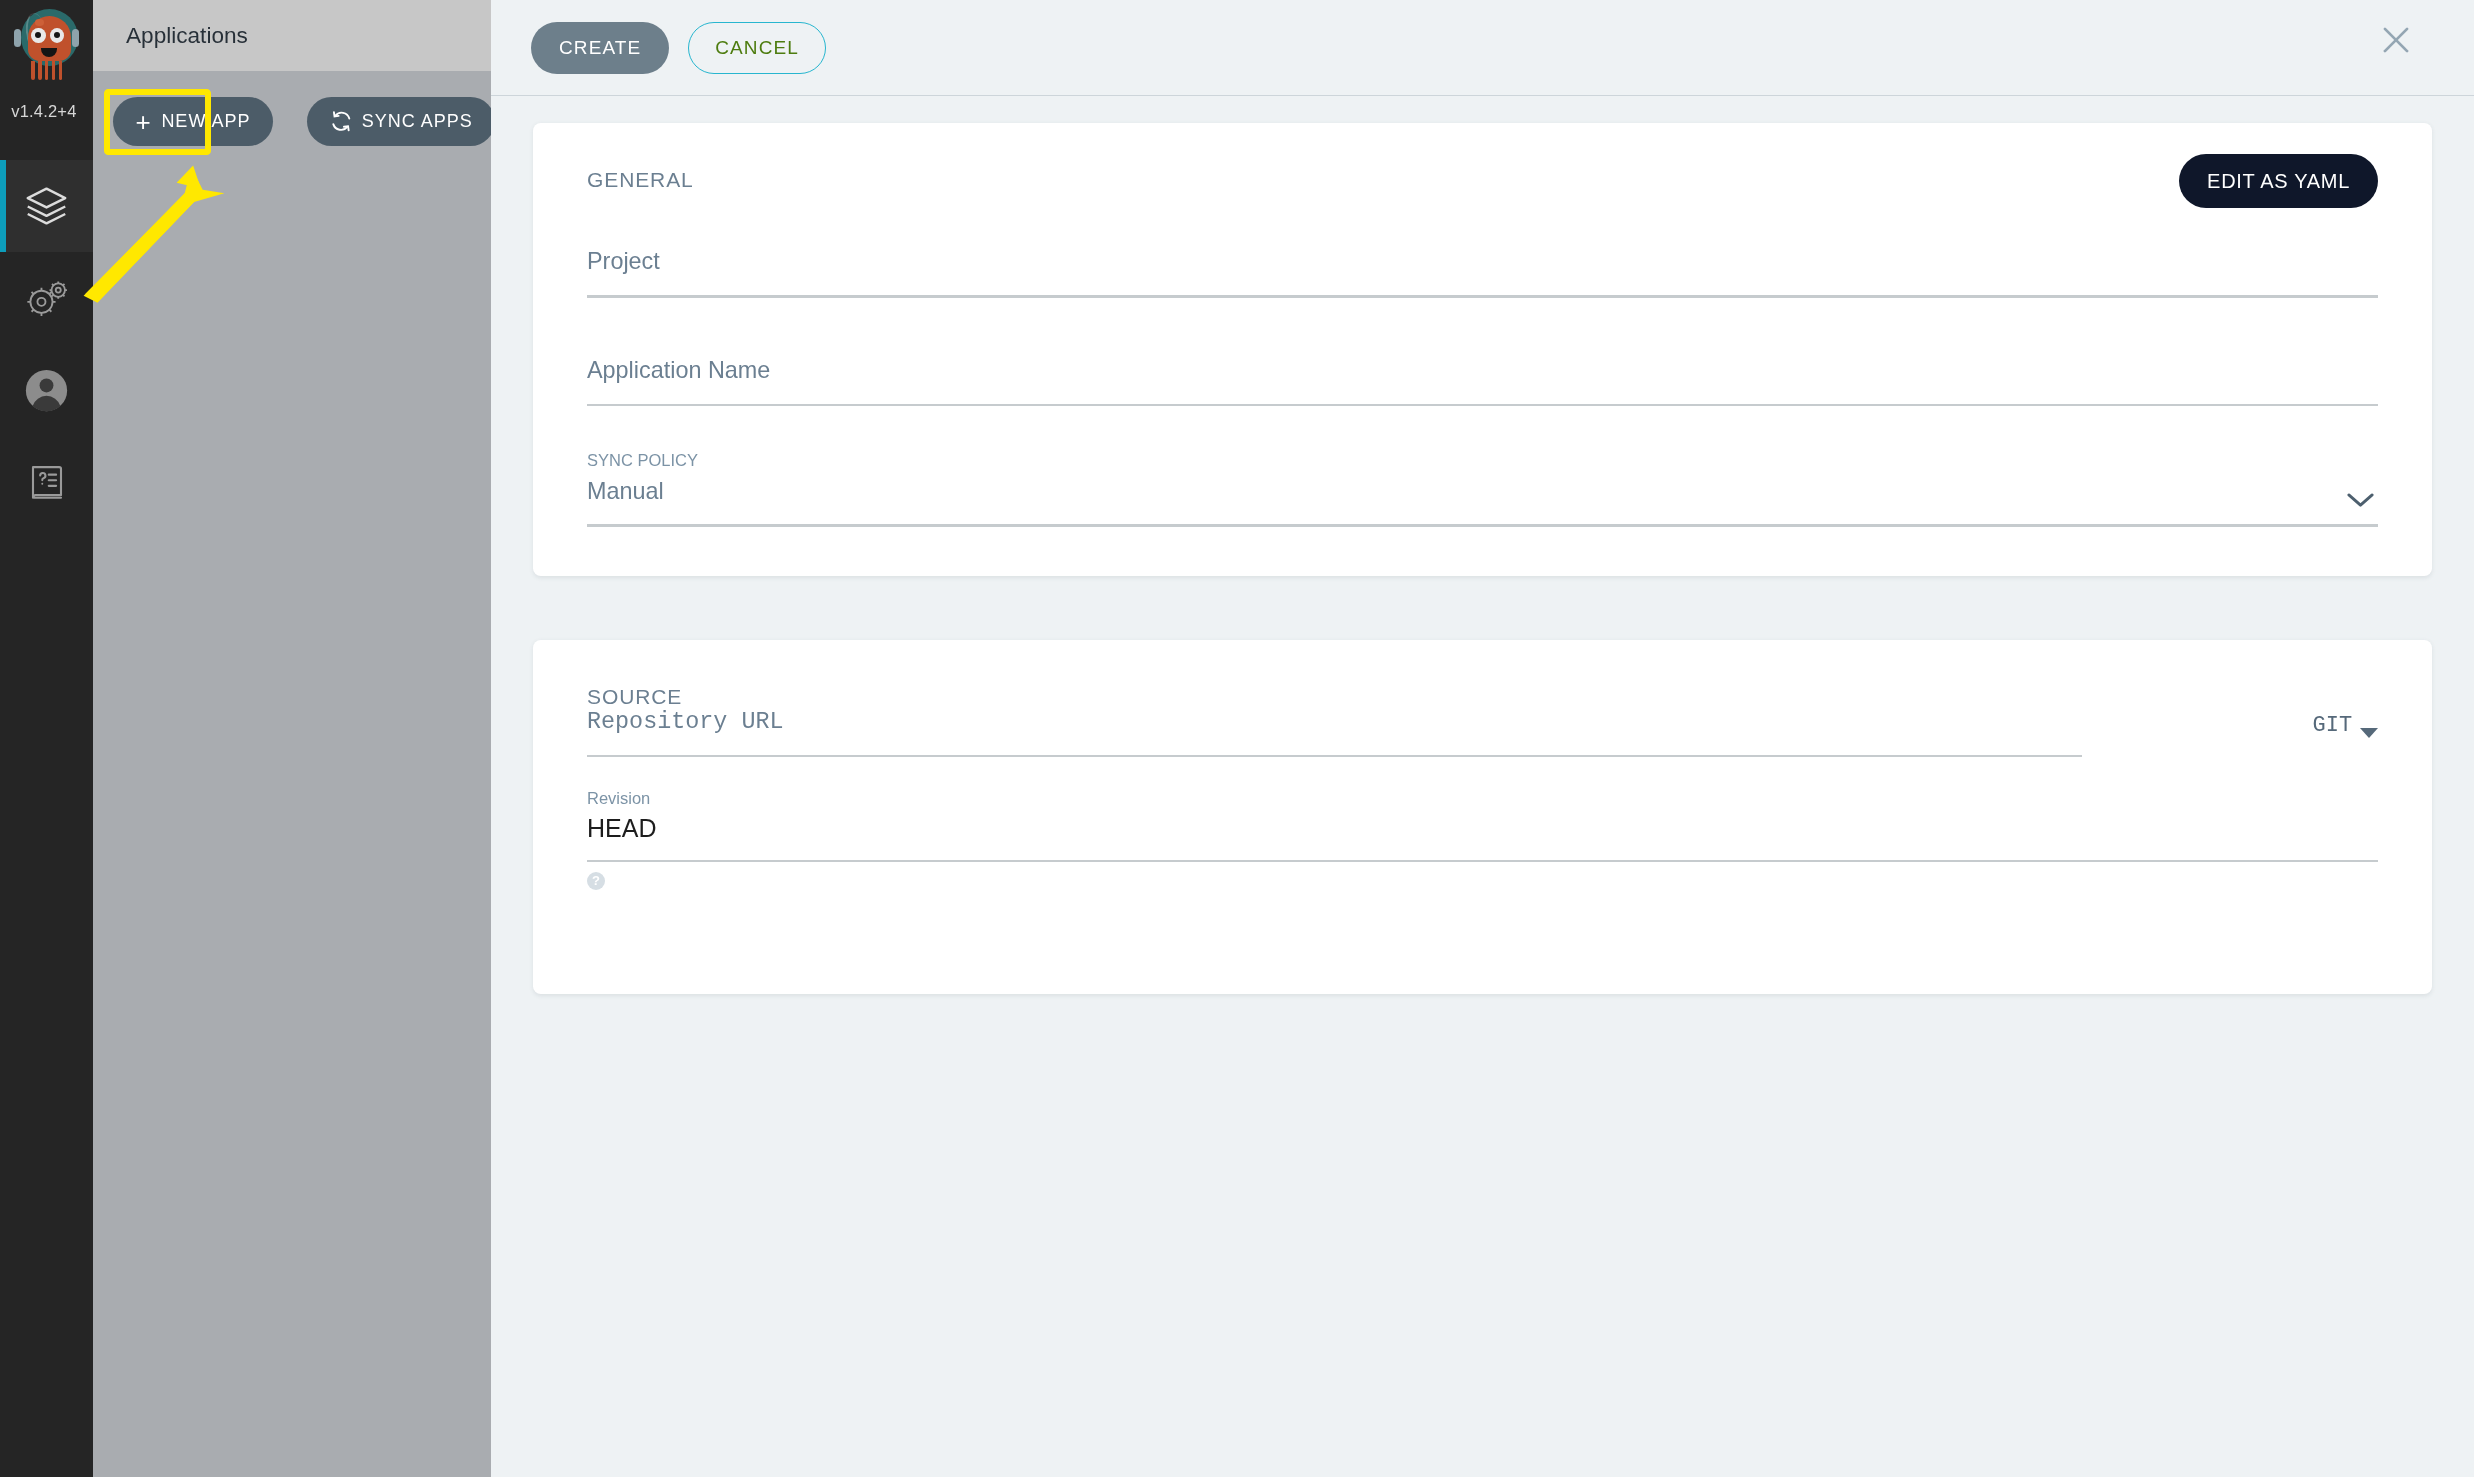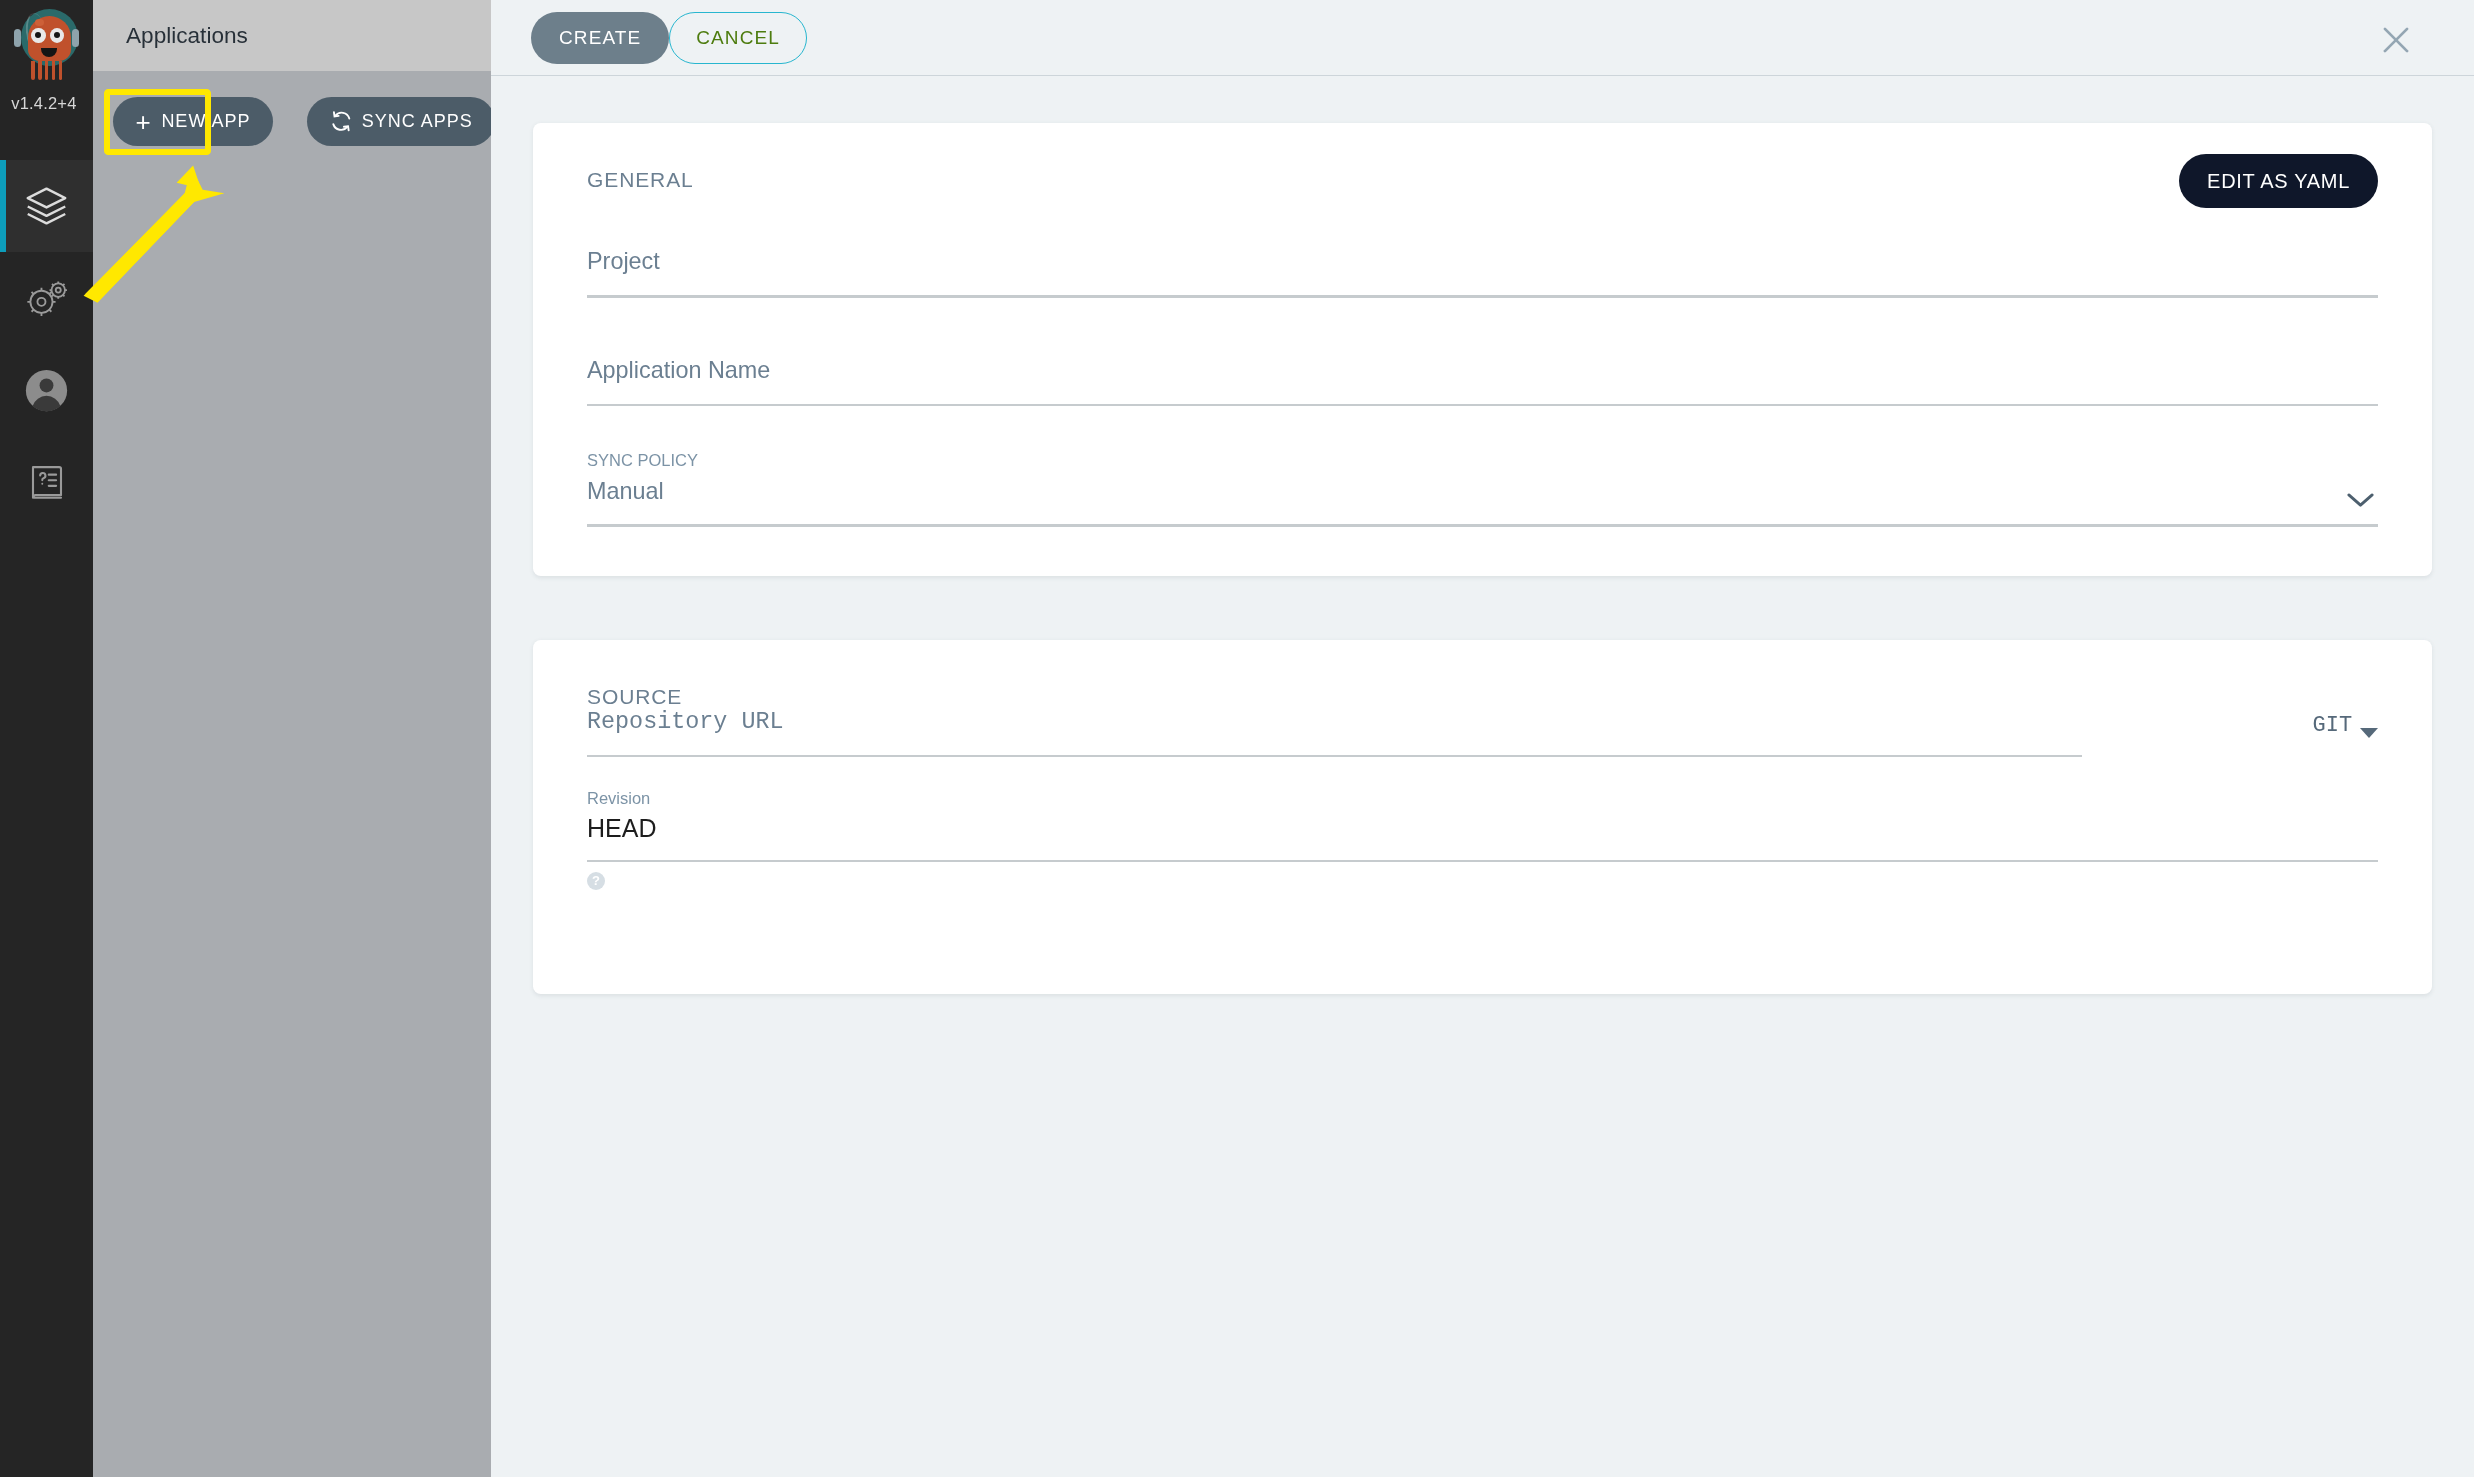--- a/index.html
+++ b/index.html
@@ -66,21 +66,21 @@
   .argo-mouth {
     position: absolute; left: 32px; top: 43px; width: 16.5px; height: 8.7px;
     background: #151515; border-radius: 0 0 9.6px 9.6px;
   }
   .argo-tent {
     position: absolute; bottom: 5.2px; width: 3.5px; height: 19px;
     background: #c0512c; border-radius: 0 0 2.6px 2.6px;
   }
   .nav-version {
     color: #d6d6d6; font-size: 16.5px; letter-spacing: 0.2px;
-    margin-top: 9px; white-space: nowrap;
+    margin-top: 17px; white-space: nowrap;
     transform: translateX(-2.6px);
   }
   .nav-items { margin-top: 21px; width: 93px; }
   .nav-item {
     position: relative; width: 93px; height: 92px;
     display: flex; align-items: center; justify-content: center;
   }
   .nav-item.active { background: #2f2f2f; }
   .nav-item.active::before {
     content: ""; position: absolute; left: 0; top: 0;
@@ -136,24 +136,24 @@
   }
   #arrow-svg { position: absolute; left: 61px; top: 148px; pointer-events: none; }
 
   
   .modal-panel {
     position: absolute; left: 491px; top: 0;
     width: 1983px; height: 1478px;
     background: #eef2f4;
   }
   .modal-topbar {
-    position: relative; height: 76px; width: 100%;
+    position: relative; height: 96px; width: 100%;
     border-bottom: 1.7px solid #cdd5da;
     display: flex; align-items: center;
-    padding-left: 40px; 
+    padding-left: 40px; gap: 19px;
   }
   .btn-create {
     background: #6d7f8b; color: #ffffff; border: none;
     border-radius: 35px; height: 52px; padding: 0 28px;
     font-size: 19px; letter-spacing: 1.1px; font-weight: 500;
     cursor: pointer; font-family: "Liberation Sans", sans-serif;
   }
   .btn-cancel {
     background: transparent; color: #4d7c0f;
     border: 1.7px solid #27b6cf; border-radius: 35px;

